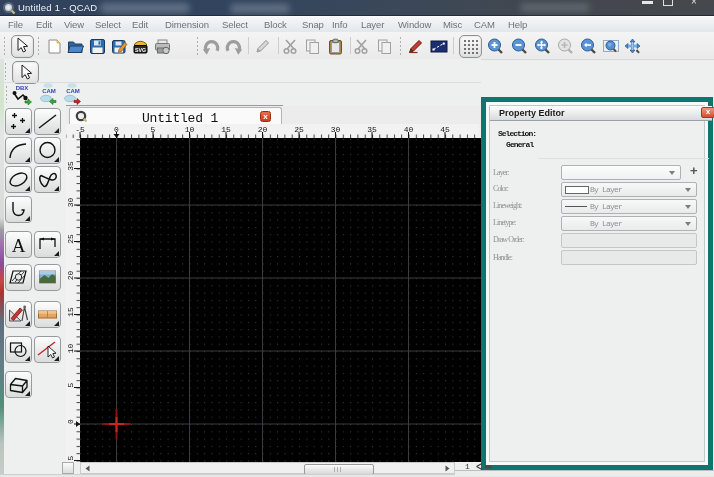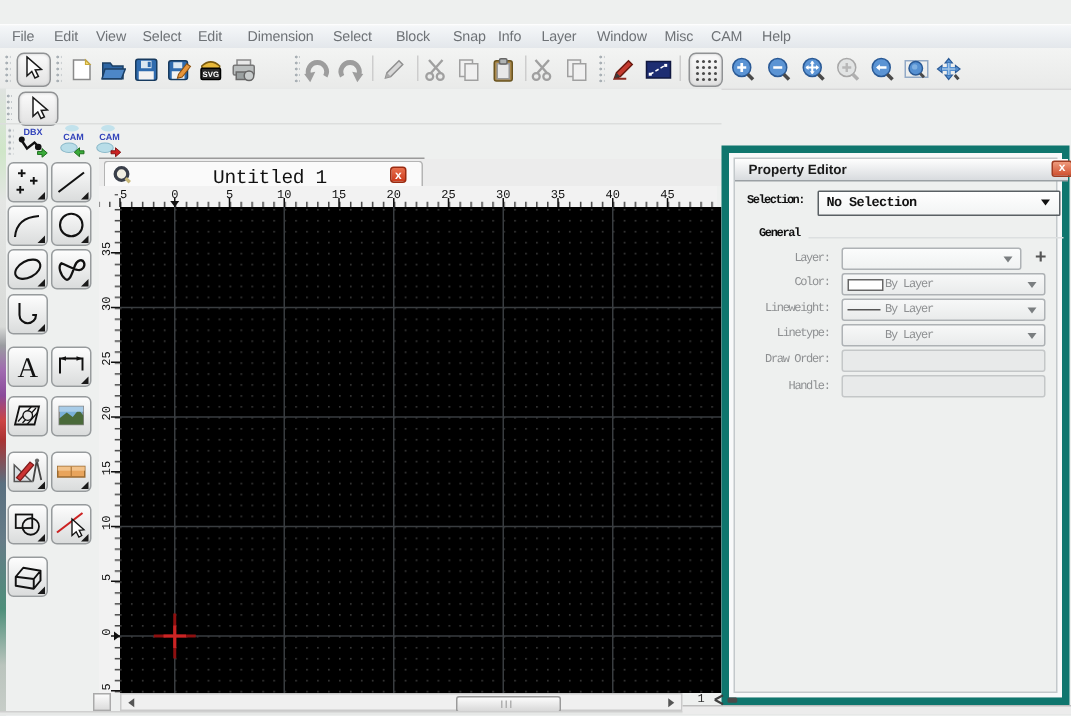--- a/index.html
+++ b/index.html
@@ -31,26 +31,40 @@
 #canvas{left:80px;top:138px;width:401px;height:324px;background:#000;}
 
 #hscroll{left:80px;top:462px;width:375px;height:12px;background:#f0f0f0;border:1px solid #cacaca;box-sizing:border-box;}
 #hthumb{position:absolute;left:223px;top:1px;width:68px;height:9px;border:1px solid #9a9a9a;border-radius:2px;background:linear-gradient(#fcfcfc,#d8d8d8);}
 
 #panel{left:481px;top:97px;width:232px;height:373px;background:#eef0ef;border:5px solid #0f766e;box-sizing:border-box;box-shadow:inset 0 0 0 3px #f8f9fa, inset 0 0 0 4px #c3c8cb;}
 #ptitle{position:absolute;left:4px;top:4px;width:222px;height:14px;background:linear-gradient(#fefefe,#d8dbde);border-bottom:1px solid #9aa0a4;}
 .combo{position:absolute;border:1px solid #aeb2b5;border-radius:2px;background:linear-gradient(#f7f8f8,#e9ebeb);}
 .dis{background:#e8eaea;border:1px solid #c4c7c8;border-radius:2px;position:absolute;}
 .darr{position:absolute;width:0;height:0;border-left:3.5px solid transparent;border-right:3.5px solid transparent;border-top:4px solid #4a4e50;}
-.plabel{position:absolute;font-family:Liberation Mono, monospace;font-size:8px;letter-spacing:-0.9px;color:#8e9092;text-align:right;width:60px;}
+.plabel{position:absolute;font-family:Liberation Serif, serif;font-size:8px;letter-spacing:-0.9px;color:#8e9092;width:60px;}
 .pgray{font-family:"Liberation Mono",monospace;font-size:8px;letter-spacing:-0.8px;color:#8e9092;}
 </style></head>
 <body>
 <div id="win">
 
+<div id="titlebar" class="abs">
+  <svg class="abs" style="left:2px;top:1px;" width="14" height="14">
+        <circle cx="6.5" cy="6.5" r="4.5" fill="#c8d4de" stroke="#5a6878" stroke-width="2"></circle>
+        <path d="M9.5,9.5 L12.5,12.5" stroke="#c8b87a" stroke-width="2.4"></path>
+        <circle cx="6.5" cy="6.5" r="2" fill="#e8ecf0"></circle>
+      </svg>
+  <div class="abs smudge" style="left:100px;top:3px;width:90px;height:10px;"></div>
+  <div class="abs smudge" style="left:230px;top:4px;width:60px;height:9px;"></div>
+  <div class="abs smudge" style="left:520px;top:3px;width:70px;height:9px;opacity:.7"></div>
+  <div id="titletext" class="abs">Untitled 1 - QCAD</div>
+  <div class="abs" style="left:642px;top:1px;width:11px;height:3px;background:#e6e6e6;"></div>
+  <div class="abs" style="left:663px;top:0;width:8px;height:5px;border:1.5px solid #e0e0e0;border-top:none;"></div>
+  <div class="abs" style="left:691px;top:-4px;color:#e0e0e0;font-size:10px;">×</div>
+</div>
 
 <div id="menubar" class="abs">
   <span class="mi" style="left:8px;">File</span>
   <span class="mi" style="left:36px;">Edit</span>
   <span class="mi" style="left:64px;">View</span>
   <span class="mi" style="left:95px;">Select</span>
   <span class="mi" style="left:132px;">Edit</span>
   <span class="mi" style="left:165px;">Dimension</span>
   <span class="mi" style="left:222px;">Select</span>
   <span class="mi" style="left:264px;">Block</span>
@@ -454,26 +468,22 @@
     </svg>
 <div class="abs" style="left:0;top:474px;width:714px;height:3px;background:#e6e8e7;border-top:1px solid #cfcfcf;"></div>
 
 <div id="panel" class="abs">
   <div id="ptitle">
     <span class="abs" style="left:9px;top:2px;font-size:9px;font-weight:bold;color:#1a1a1a;letter-spacing:0px;">Property Editor</span>
     <div class="abs" style="left:211px;top:1px;width:14px;height:11px;border-radius:2px;background:linear-gradient(#ee9a7c,#d05030);border:1px solid #a03c22;box-sizing:border-box;color:#fff;font-size:8px;font-weight:bold;text-align:center;line-height:8px;">x</div>
   </div>
 
   <span class="abs mono" style="left:12px;top:27px;font-size:8px;letter-spacing:-1px;color:#111;font-weight:bold;">Selection:</span>
-  <div class="abs" style="left:59px;top:25px;width:160px;height:15px;background:linear-gradient(#ffffff,#f2f4f4);border:1px solid #5a6064;border-radius:1px;">
-    <span class="abs mono" style="left:5px;top:2px;font-size:9px;letter-spacing:-0.4px;font-weight:bold;color:#111;">No Selection</span>
-    <div class="darr" style="right:6px;top:5px;border-top-color:#111;"></div>
-  </div>
-
-  <span class="abs mono" style="left:20px;top:49px;font-size:8px;letter-spacing:-0.9px;color:#111;font-weight:bold;">General</span>
+
+  <span class="abs mono" style="left:20px;top:38px;font-size:8px;letter-spacing:-0.9px;color:#111;font-weight:bold;">General</span>
   <div class="abs" style="left:53px;top:56px;width:170px;height:1px;background:#dcdfe0;"></div>
 
   <span class="plabel" style="left:7px;top:66px;">Layer:</span>
   <div class="combo" style="left:75px;top:63px;width:118px;height:13px;background:linear-gradient(#fbfcfc,#f0f2f2);">
         <div class="darr" style="right:5px;top:5px;border-top-color:#7a7e80;"></div>
       </div>
   <span class="abs" style="left:204px;top:60.5px;font-size:13px;color:#555;font-weight:bold;">+</span>
   <span class="plabel" style="left:7px;top:82px;">Color:</span>
   <div class="combo" style="left:75px;top:79.5px;width:134px;height:13px;">
     <div class="abs" style="left:3px;top:3px;width:22px;height:6px;background:#fff;border:1px solid #666;"></div>

